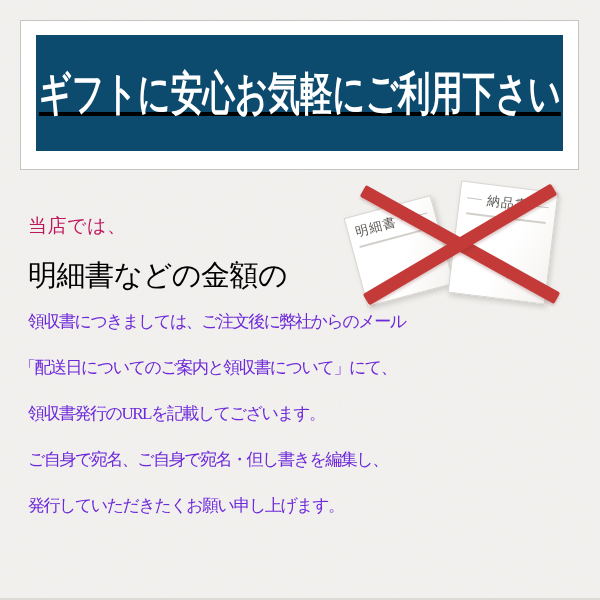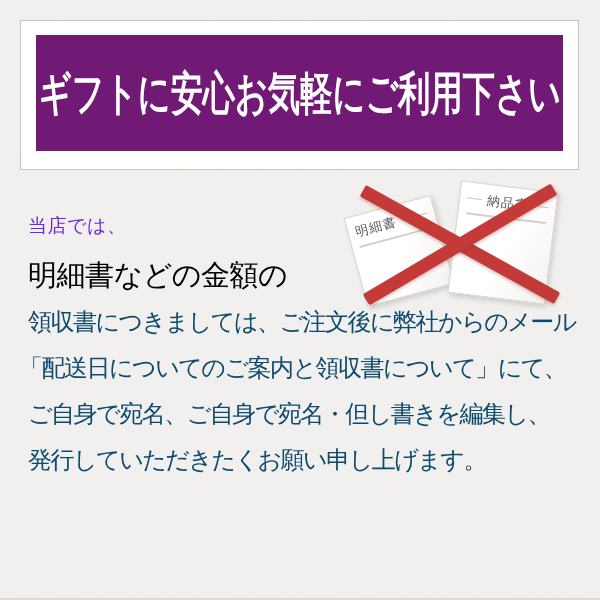--- a/index.html
+++ b/index.html
@@ -88,49 +88,49 @@
   }
   .cross-bar-1 { width: 222px; left: 9px;  top: 63px; transform: rotate(29deg); }
   .cross-bar-2 { width: 218px; left: 11px; top: 63px; transform: rotate(-30.5deg); }
 
   
   .notice {
     position: absolute; left: 28px; top: 211px; width: 566px;
     z-index: 3;
   }
   .intro-line {
-    font-size: 19px; line-height: 30px; color: #6d28d9;
+    font-size: 19px; line-height: 30px; color: #be185d;
     letter-spacing: 0.5px;
   }
   .em-line {
     font-size: 29px; line-height: 48px; color: #000000;
     white-space: nowrap; letter-spacing: -0.5px;
   }
   .em-first { margin-top: 10px; }
   .body-line {
-    font-size: 24px; line-height: 46px; color: #0c4a6e;
+    font-size: 17px; line-height: 46px; color: #6d28d9;
     white-space: nowrap; letter-spacing: -1.5px;
   }
   .hang { margin-left: -9px; }
 </style>
 </head>
 <body>
 
 <div class="page">
 
   <svg class="noise-svg" width="600" height="600">
     <filter id="noise">
       <feTurbulence type="fractalNoise" baseFrequency="0.85" numOctaves="2" stitchTiles="stitch"></feTurbulence>
       <feColorMatrix type="matrix" values="0 0 0 0 0.70  0 0 0 0 0.68  0 0 0 0 0.64  0 0 0 0.16 0"></feColorMatrix>
     </filter>
     <rect width="600" height="600" filter="url(#noise)"></rect>
   </svg>
 
   <div class="banner-frame">
-    <div class="banner-red" style="background:#701a75;">
+    <div class="banner-red" style="background:#0c4a6e;text-decoration:underline;">
       <span class="banner-text">ギフトに安心お気軽にご利用下さい</span>
     </div>
   </div>
 
   <div class="illustration">
     <div class="paper paper-left">
       <div class="paper-title-row">
         <span class="paper-title">明細書</span>
         <span class="title-rule"></span>
       </div>
@@ -150,18 +150,19 @@
     <div class="cross-bar cross-bar-2"></div>
   </div>
 
   <div class="notice">
     <div class="intro-line">当店では、</div>
 
     <div class="em-line em-first">明細書などの金額の</div>
 
     <div class="body-line">領収書につきましては、ご注文後に弊社からのメール</div>
     <div class="body-line hang">「配送日についてのご案内と領収書について」にて、</div>
+    <div class="body-line">領収書発行のURLを記載してございます。</div>
     <div class="body-line">ご自身で宛名、ご自身で宛名・但し書きを編集し、</div>
     <div class="body-line">発行していただきたくお願い申し上げます。</div>
   </div>
 
   <div class="bottom-edge"></div>
 </div>
 
 </body></html>

